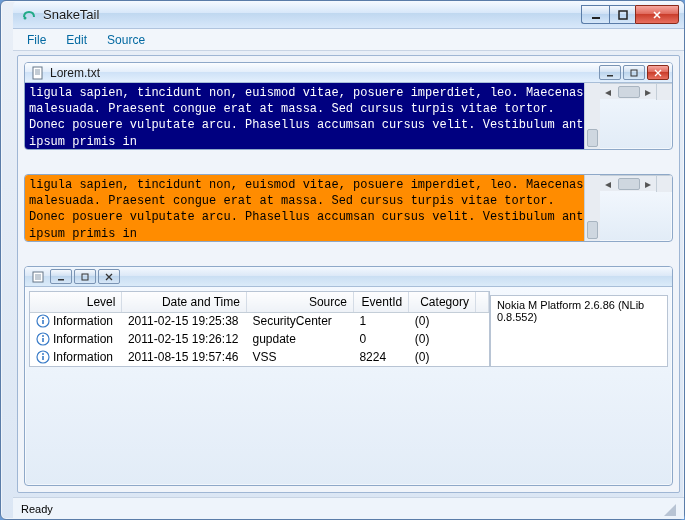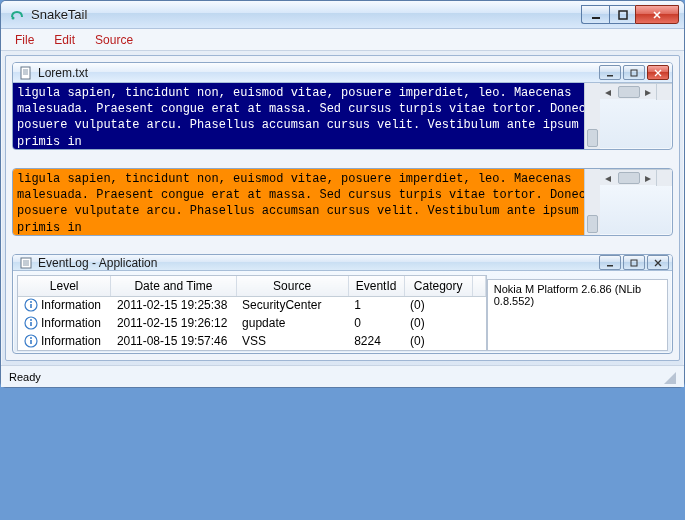--- a/index.html
+++ b/index.html
@@ -5,26 +5,26 @@
 * { box-sizing: border-box; margin: 0; padding: 0; }
 body {
   font-family: "Segoe UI", Tahoma, sans-serif;
   font-size: 12px;
   background: #6b9bd4;
   width: 685px;
   height: 520px;
   overflow: hidden;
 }
 .window {
-  width: 685px; height: 388px;
+  width: 685px; height: 520px;
   background: linear-gradient(#e9eff7, #dbe6f4);
   border: 1px solid #5a7ca8;
   border-radius: 6px;
   box-shadow: 0 0 0 1px rgba(255,255,255,0.5) inset;
-  display: flex; flex-direction: column;
+  display: flex; flex-direction: column; padding-left: 12px;
 }
 .titlebar {
   height: 28px;
   background: linear-gradient(#f5faff 0%, #d7e7f9 45%, #c0d8f0 46%, #d8e8fa 100%);
   border-radius: 5px 5px 0 0;
   display: flex; align-items: center;
   padding: 0 4px 0 8px;
   border-bottom: 1px solid #b0c4de;
 }
 .titlebar .icon { width:16px; height:16px; margin-right:6px; }
@@ -45,28 +45,28 @@
   border-color:#8a2a1a; color:#fff;
   border-radius: 0 0 3px 0;
 }
 .winbtn svg { width:10px; height:10px; }
 .menubar {
   height:22px; background:#f2f6fb;
   border-bottom:1px solid #c8d4e4;
   display:flex; align-items:center;
   padding: 0 4px;
 }
-.menuitem { padding:2px 10px; color:#b91c1c; cursor:default;}
+.menuitem { padding:2px 10px; color:#0369a1; cursor:default;}
 .client {
   flex:1; margin:4px;
   background:#f0f4fa;
   border:1px solid #9fb6d4;
   border-radius:2px;
   padding:6px;
-  display:flex; flex-direction:column; gap:18px;
+  display:flex; flex-direction:column; gap:24px;
   overflow:hidden;
 }
 .mdi {
   border:1px solid #8ea8c8;
   border-radius:4px;
   background: linear-gradient(#f6faff, #e2ecf7);
   box-shadow: 0 0 0 1px rgba(255,255,255,0.6) inset;
   display:flex; flex-direction:column;
   overflow:hidden;
 }
@@ -132,21 +132,21 @@
 }
 .hscroll .track { flex:1; }
 .hscroll .corner { width:16px; height:16px; background:#e8ecf2; border-left:1px solid #c4ced8;}
 .eventlog { flex:1; }
 .table-wrap { background:#fff; border:1px solid #b8c4d4; overflow:hidden;}
 .tbl { width:100%; border-collapse:collapse; font-size:12px; }
 .tbl th {
   background: linear-gradient(#fdfdfe, #eef2f7);
   border-right:1px solid #d4dce6;
   border-bottom:1px solid #c4ced8;
-  text-align:center; font-weight:normal;
+  text-align:right; font-weight:normal;
   padding:2px 6px; height:20px;
 }
 .tbl td { padding:1px 6px; height:18px; white-space:nowrap; }
 .info-icon {
   display:inline-block; width:14px; height:14px;
   vertical-align:-3px; margin-right:3px;
 }
 .detailbar {
   margin-top:4px;
   border:1px solid #b8c4d4; background:#fff;
@@ -263,21 +263,20 @@
     </div>
 
     <div class="mdi eventlog" style="flex:1">
       <div class="mdi-title">
         <span class="mdi-icon">
           <svg viewBox="0 0 14 14">
               <rect x="2" y="2" width="10" height="10" fill="#fff" stroke="#678"></rect>
               <path d="M4 5h6M4 7h6M4 9h6" stroke="#89a"></path>
             </svg>
         </span>
-        <span class="mdi-caption">EventLog - Application</span>
         <div class="mdi-btns">
           <div class="mdi-btn">
               <svg viewBox="0 0 8 8">
                 <rect x="1" y="6" width="6" height="1.5" fill="#333"></rect>
               </svg>
             </div>
           <div class="mdi-btn">
               <svg viewBox="0 0 8 8">
                 <rect x="1" y="1" width="6" height="6" fill="none" stroke="#333"></rect>
               </svg>

